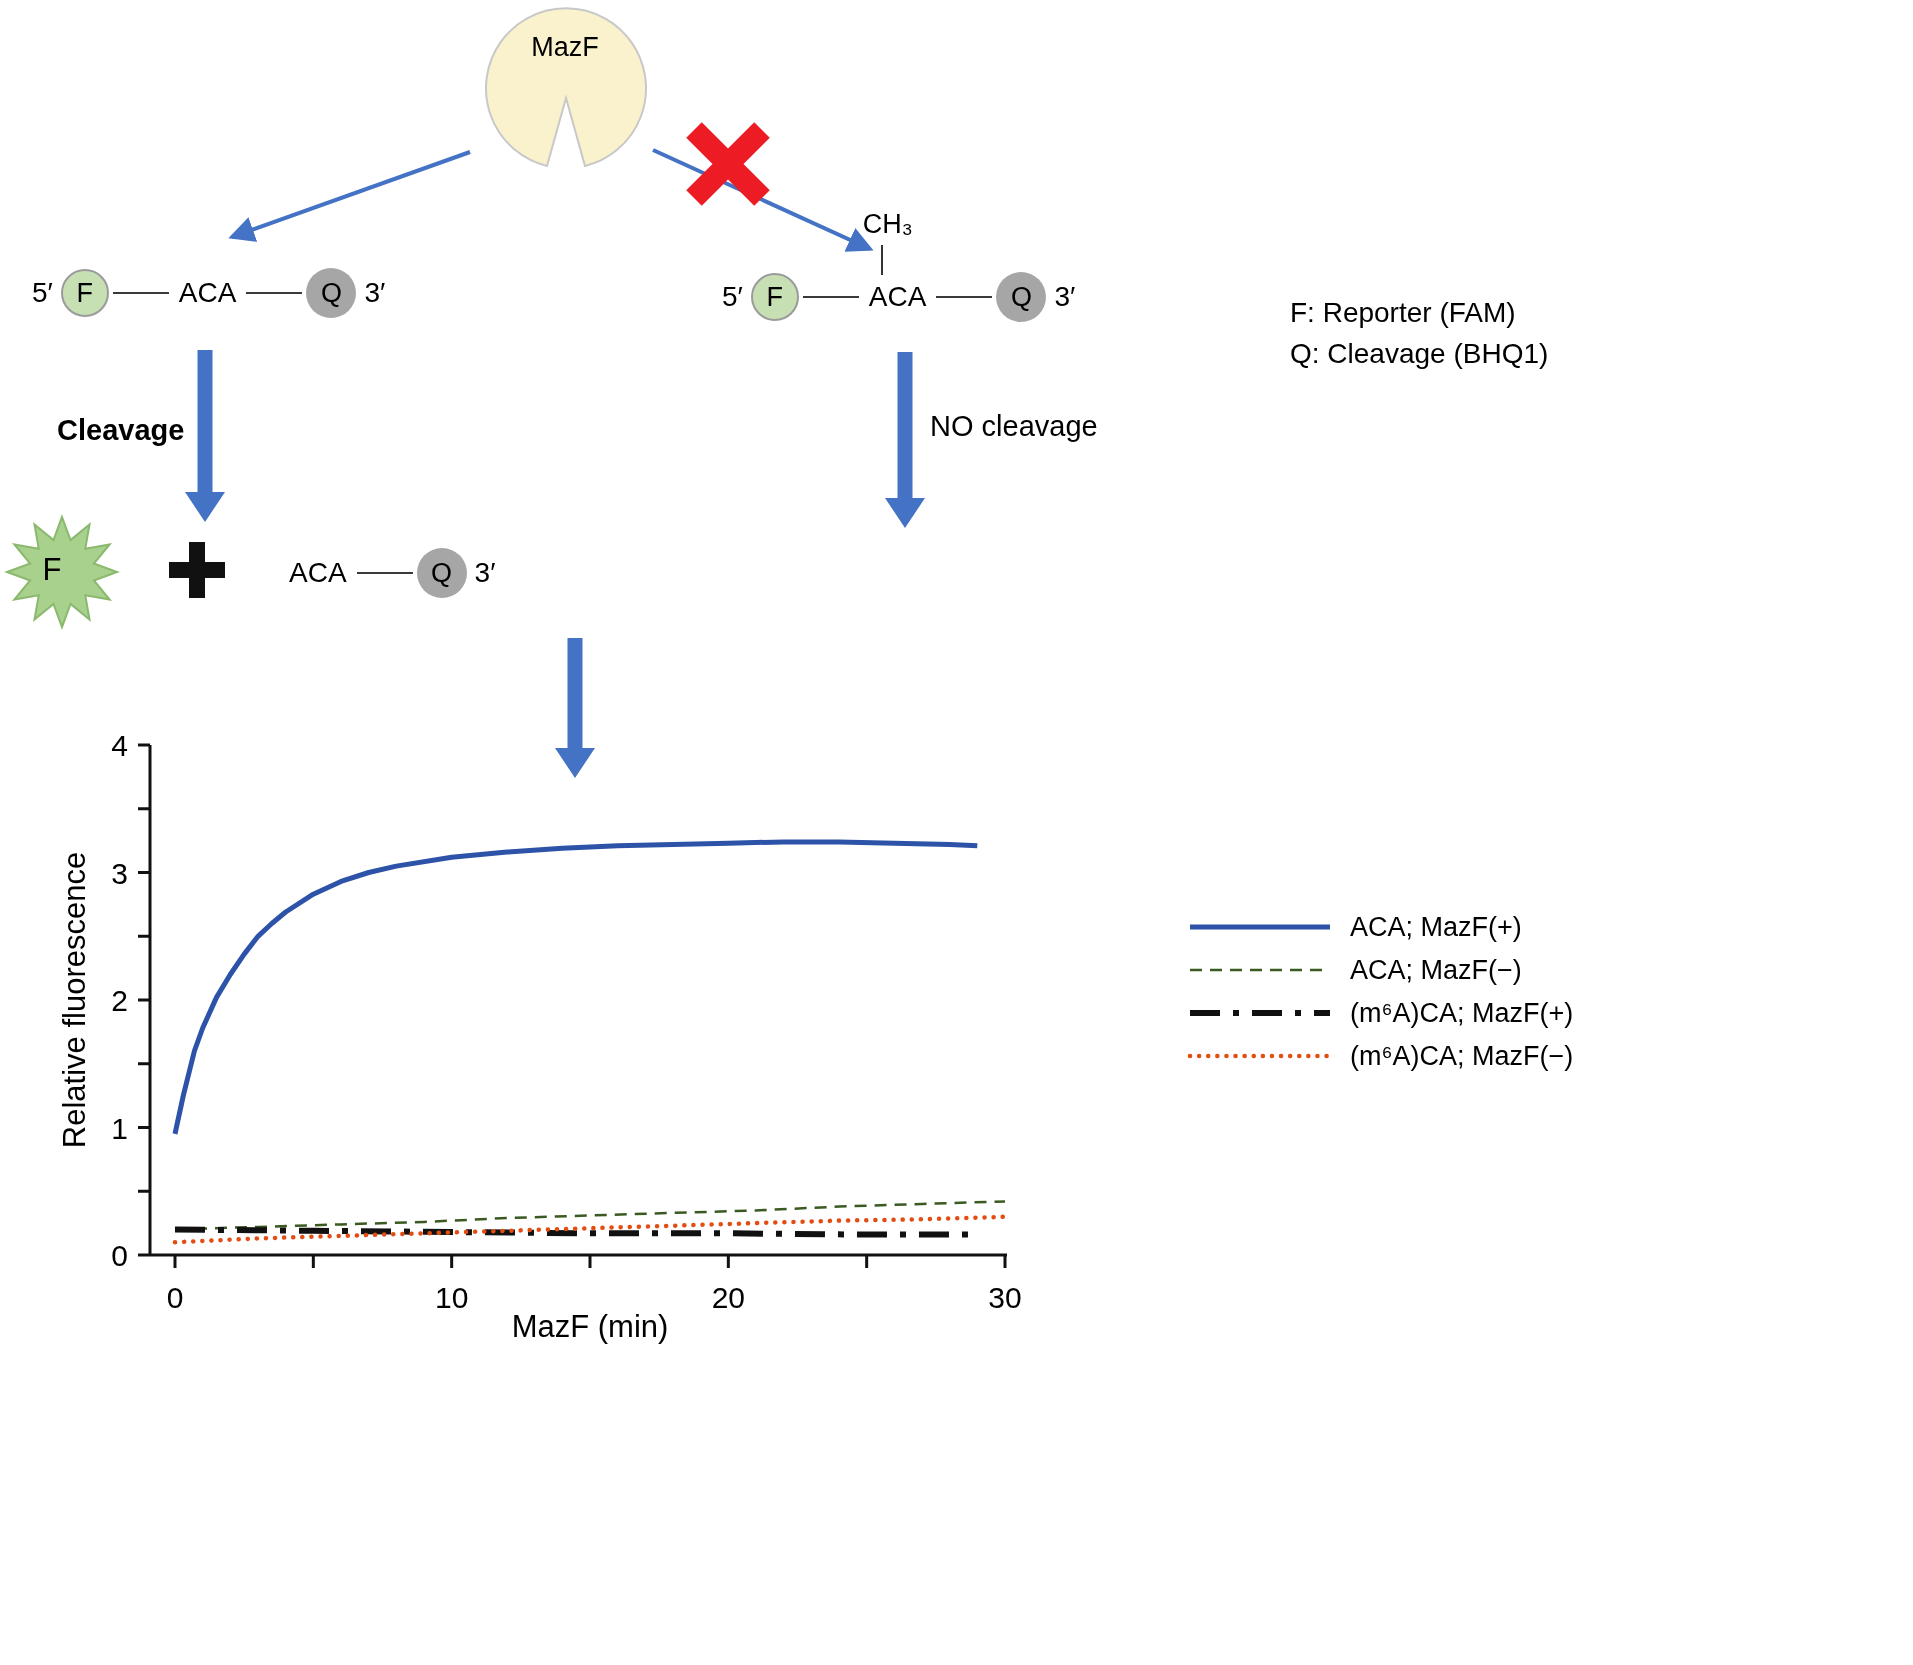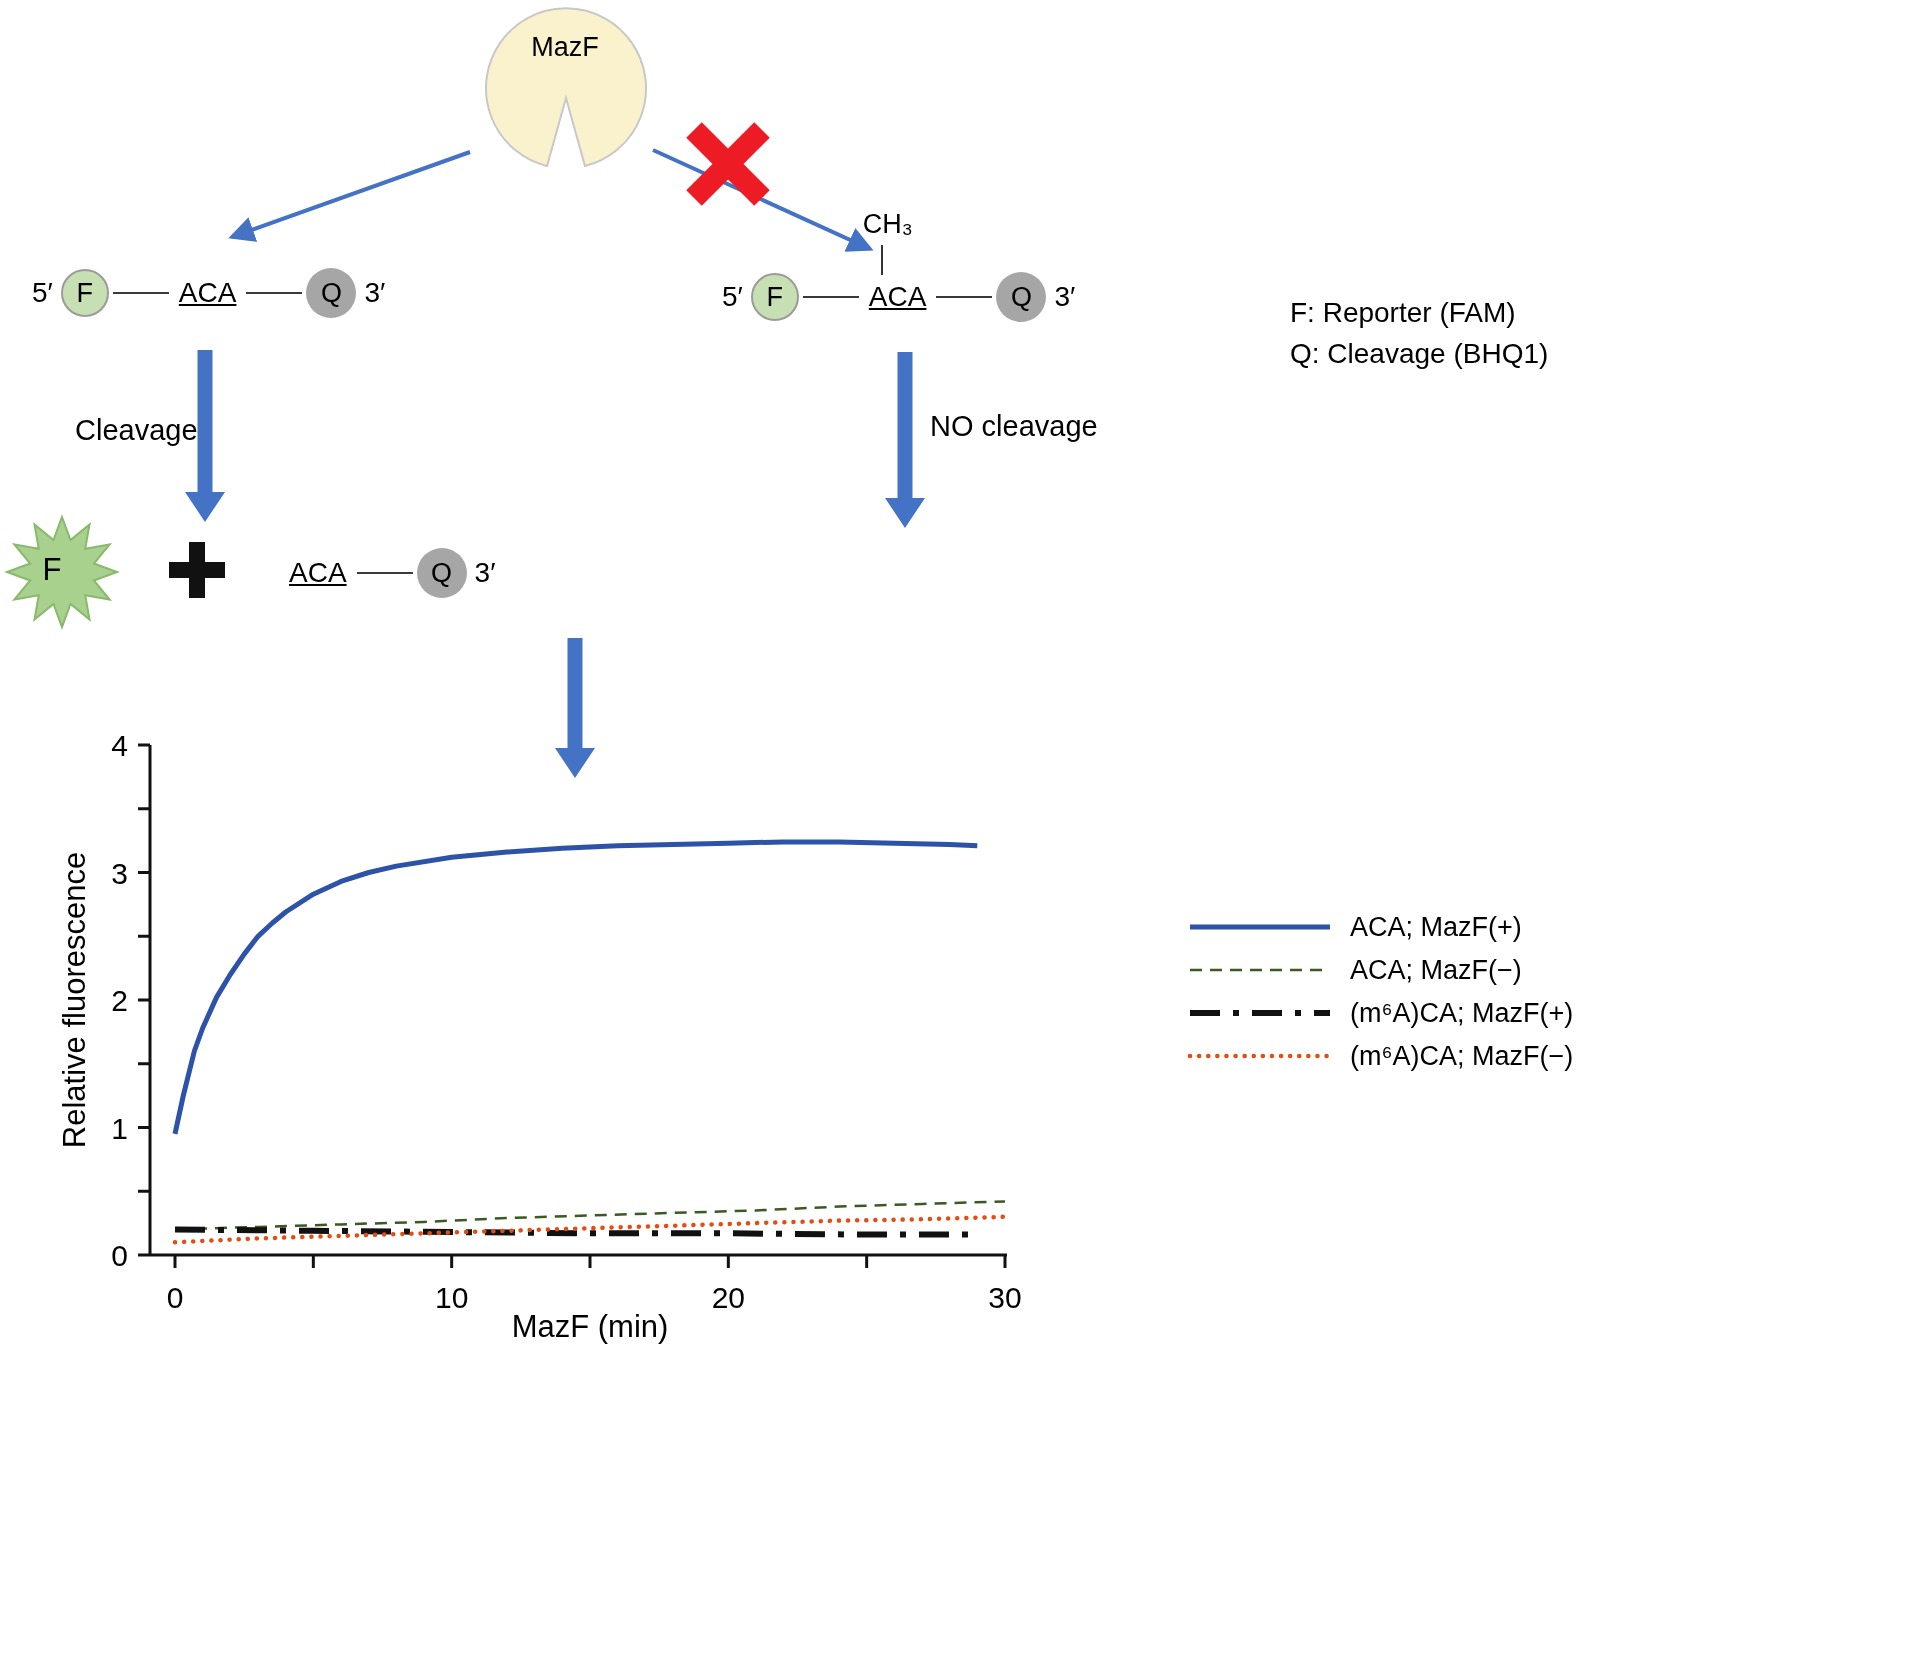--- a/index.html
+++ b/index.html
@@ -10,21 +10,21 @@
   #diagram-svg{z-index:3;}
   #chart-svg{position:absolute;left:60px;top:720px;z-index:2;}
   .lbl{position:absolute;white-space:nowrap;z-index:4;}
   .probe{position:absolute;display:flex;align-items:center;z-index:4;font-size:28px;}
   .end{margin:0 8px;}
   .circ{border-radius:50%;display:flex;align-items:center;justify-content:center;
         font-size:27px;box-sizing:border-box;}
   .circ-f{width:48px;height:48px;border:2px solid #999;}
   .circ-q{width:50px;height:50px;color:#000;}
   .conn{width:56px;height:0;border-top:2px solid #3a3a3a;margin:0 4px;}
-  .seq{margin:0 6px;position:relative;text-decoration:underline;}
+  .seq{margin:0 6px;position:relative;}
   .methyl-label{position:absolute;left:-6px;top:-72px;font-size:27px;}
   .methyl-bond{position:absolute;left:12px;top:-36px;height:30px;border-left:2px solid #333;}
   .key{position:absolute;font-size:28px;line-height:41px;z-index:4;}
   .legend{position:absolute;left:1185px;top:912px;display:flex;flex-direction:column;gap:13px;z-index:4;}
   .legend-row{display:flex;align-items:center;height:30px;}
   .legend-row .txt{margin-left:15px;font-size:27px;white-space:nowrap;}
   .ylabel{position:absolute;left:75px;top:1000px;transform:translate(-50%,-50%) rotate(-90deg);
           font-size:31px;white-space:nowrap;z-index:4;}
   .xlabel{position:absolute;left:590px;top:1327px;font-size:31px;z-index:4;}
   .anno{font-size:29px;}
@@ -84,21 +84,21 @@
     <span class="conn"></span>
     <span class="circ circ-q" style="background: rgb(166, 166, 166);">Q</span>
     <span class="end">3′</span>
   </div>
 
   <div class="key" style="left:1242px;top:292px;margin-left:48px;">
     <div>F: Reporter (FAM)</div>
     <div>Q: Cleavage (BHQ1)</div>
   </div>
 
-  <div class="lbl anno" style="left:75px;top:414px;">Cleavage</div>
+  <div class="lbl anno" style="left:57px;top:414px;font-weight:bold;">Cleavage</div>
   <div class="lbl anno" style="left:930px;top:410px;">NO cleavage</div>
 
   <div class="lbl ctr" style="left:52px;top:570px;font-size:31px;">F</div>
 
   <div class="probe" style="left:283px;top:548px;">
     <span class="seq">ACA</span>
     <span class="conn"></span>
     <span class="circ circ-q" style="background: rgb(166, 166, 166);">Q</span>
     <span class="end">3′</span>
   </div>

